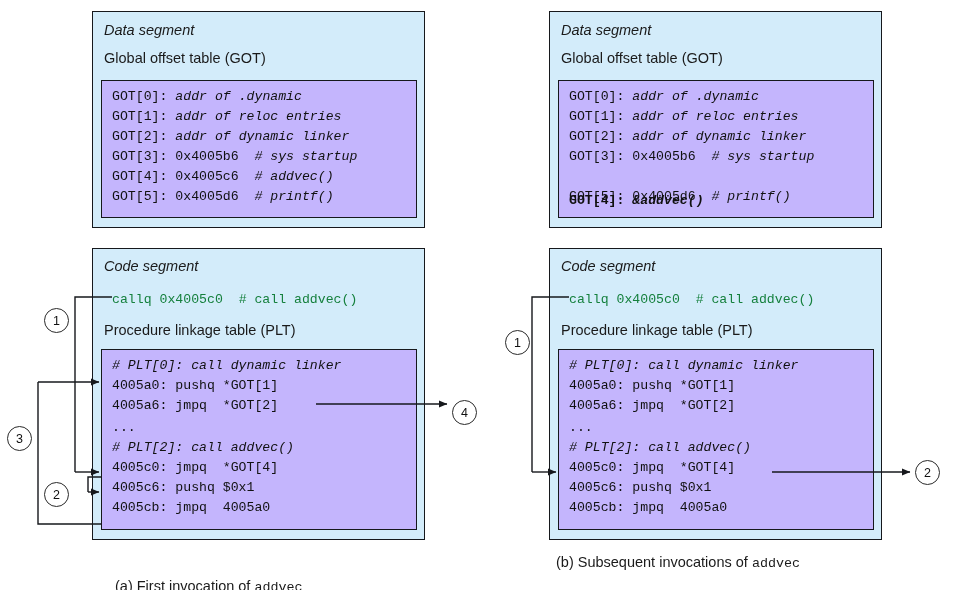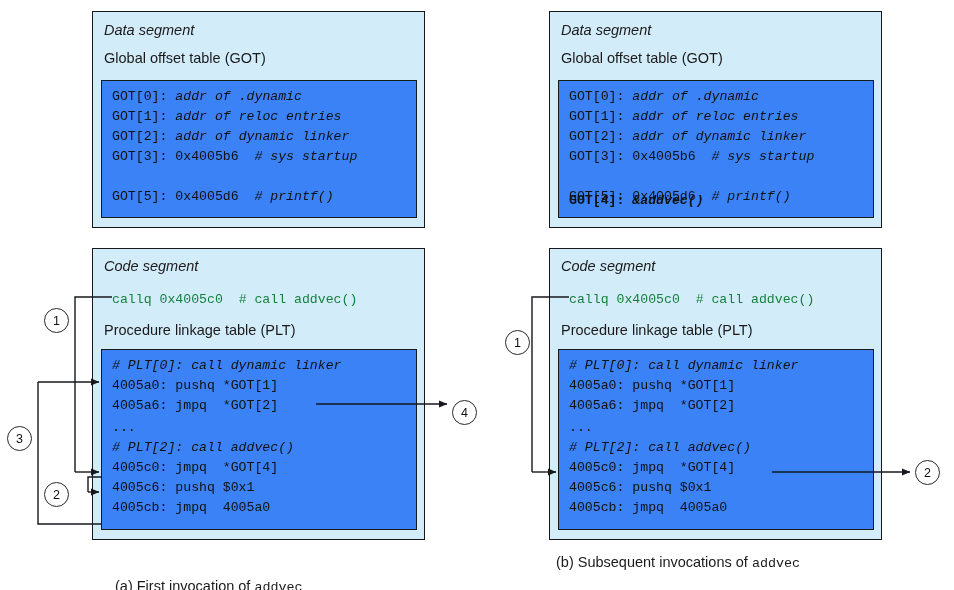--- a/index.html
+++ b/index.html
@@ -9,21 +9,21 @@
   .panel{position:absolute;}
 
   
   .seg{position:absolute;background:#d3ecfa;border:1.5px solid #16181c;box-sizing:border-box;}
   .seg-title{position:absolute;font-style:italic;font-size:14.5px;font-family:"Liberation Sans",sans-serif;
              color:#1a1a1a;white-space:nowrap;}
   .seg-sub{position:absolute;font-size:14.5px;font-family:"Liberation Sans",sans-serif;
            color:#1a1a1a;white-space:nowrap;}
 
   
-  .listing{position:absolute;background:#3b82f6;border:1.4px solid #16181c;box-sizing:border-box;}
+  .listing{position:absolute;background:#c4b5fd;border:1.4px solid #16181c;box-sizing:border-box;}
   .mono{font-family:"Liberation Mono","DejaVu Sans Mono",monospace;font-size:13.2px;
         line-height:20px;white-space:pre;color:#111;}
   .mono .it{font-style:italic;}
   .mono .bd{font-weight:bold;margin-top:24px;}
   .row{position:absolute;left:10px;white-space:pre;}
 
   
   .codeline{position:absolute;font-family:"Liberation Mono","DejaVu Sans Mono",monospace;
             font-size:13.2px;white-space:pre;color:#15803d;}
 
@@ -46,20 +46,21 @@
   <div class="seg" style="left:92px;top:11px;width:333px;height:217px;"></div>
   <div class="seg-title" style="left:104px;top:22px;">Data segment</div>
   <div class="seg-sub" style="left:104px;top:50px;">Global offset table (GOT)</div>
 
   <div class="listing" style="left:101px;top:80px;width:316px;height:138px;">
     <div class="mono">
       <div class="row" style="top:6px;"><span>GOT[0]:</span> <span class="it">addr of .dynamic</span></div>
       <div class="row" style="top:26px;"><span>GOT[1]:</span> <span class="it">addr of reloc entries</span></div>
       <div class="row" style="top:46px;"><span>GOT[2]:</span> <span class="it">addr of dynamic linker</span></div>
       <div class="row" style="top:66px;"><span>GOT[3]:</span> <span>0x4005b6</span>  <span class="it"># sys startup</span></div>
+      <div class="row" style="top:86px;"><span>GOT[4]:</span> <span>0x4005c6</span>  <span class="it"># addvec()</span></div>
       <div class="row" style="top:106px;"><span>GOT[5]:</span> <span>0x4005d6</span>  <span class="it"># printf()</span></div>
     </div>
   </div>
 
   <div class="seg" style="left:92px;top:248px;width:333px;height:292px;"></div>
   <div class="seg-title" style="left:104px;top:258px;">Code segment</div>
   <div class="codeline" style="left:112px;top:292px;"><span>callq 0x4005c0  </span><span class="it"># call addvec()</span></div>
   <div class="seg-sub" style="left:104px;top:322px;">Procedure linkage table (PLT)</div>
 
   <div class="listing" style="left:101px;top:349px;width:316px;height:181px;">

